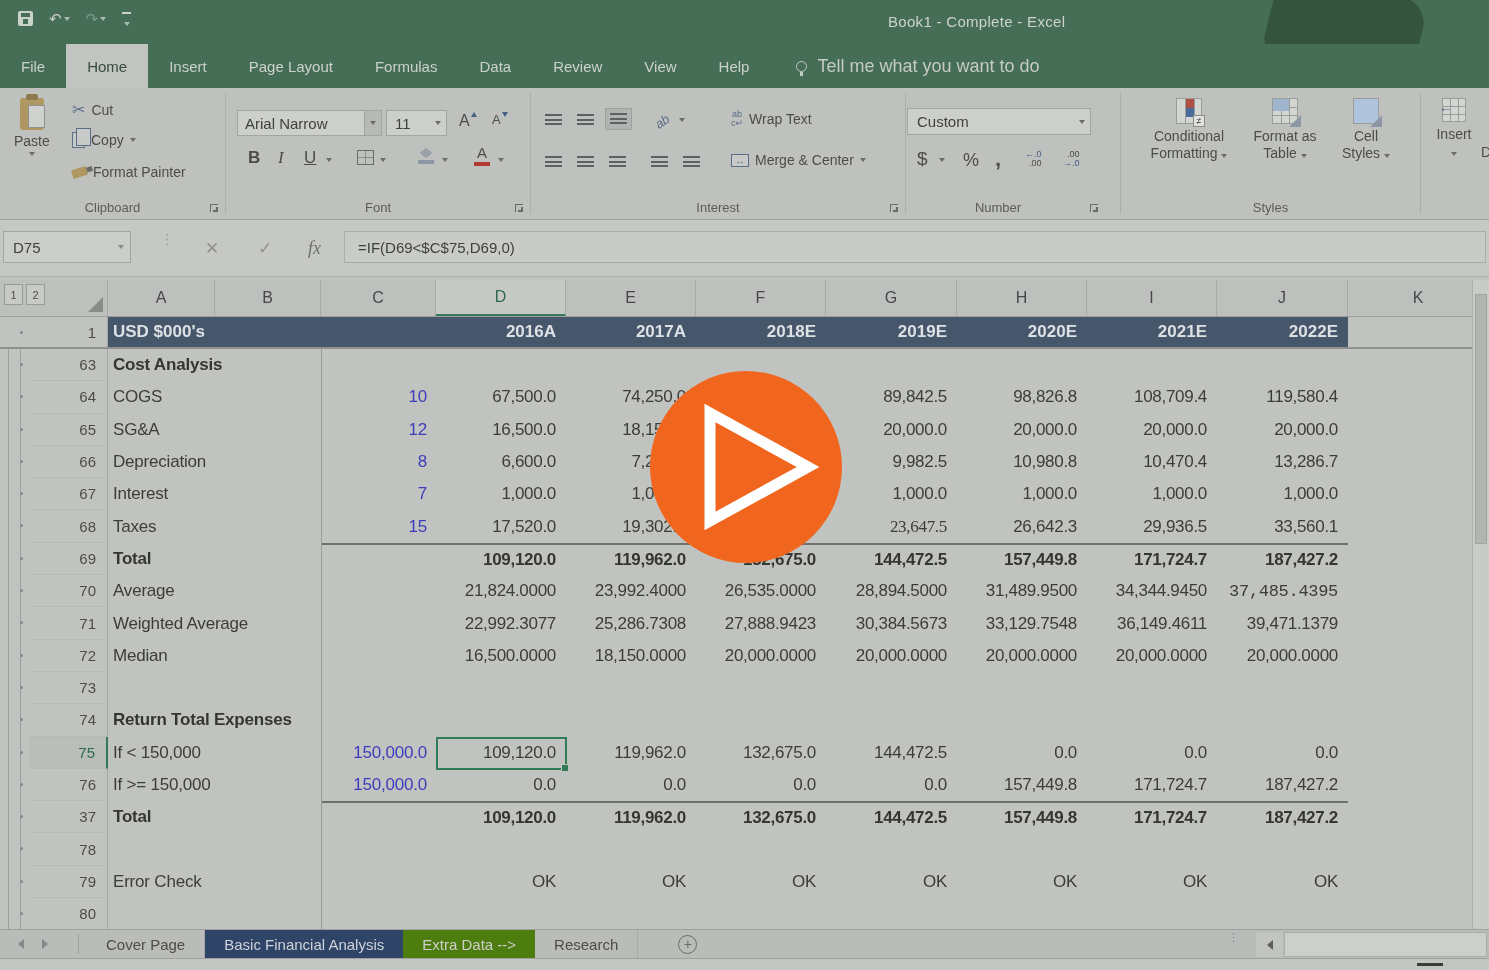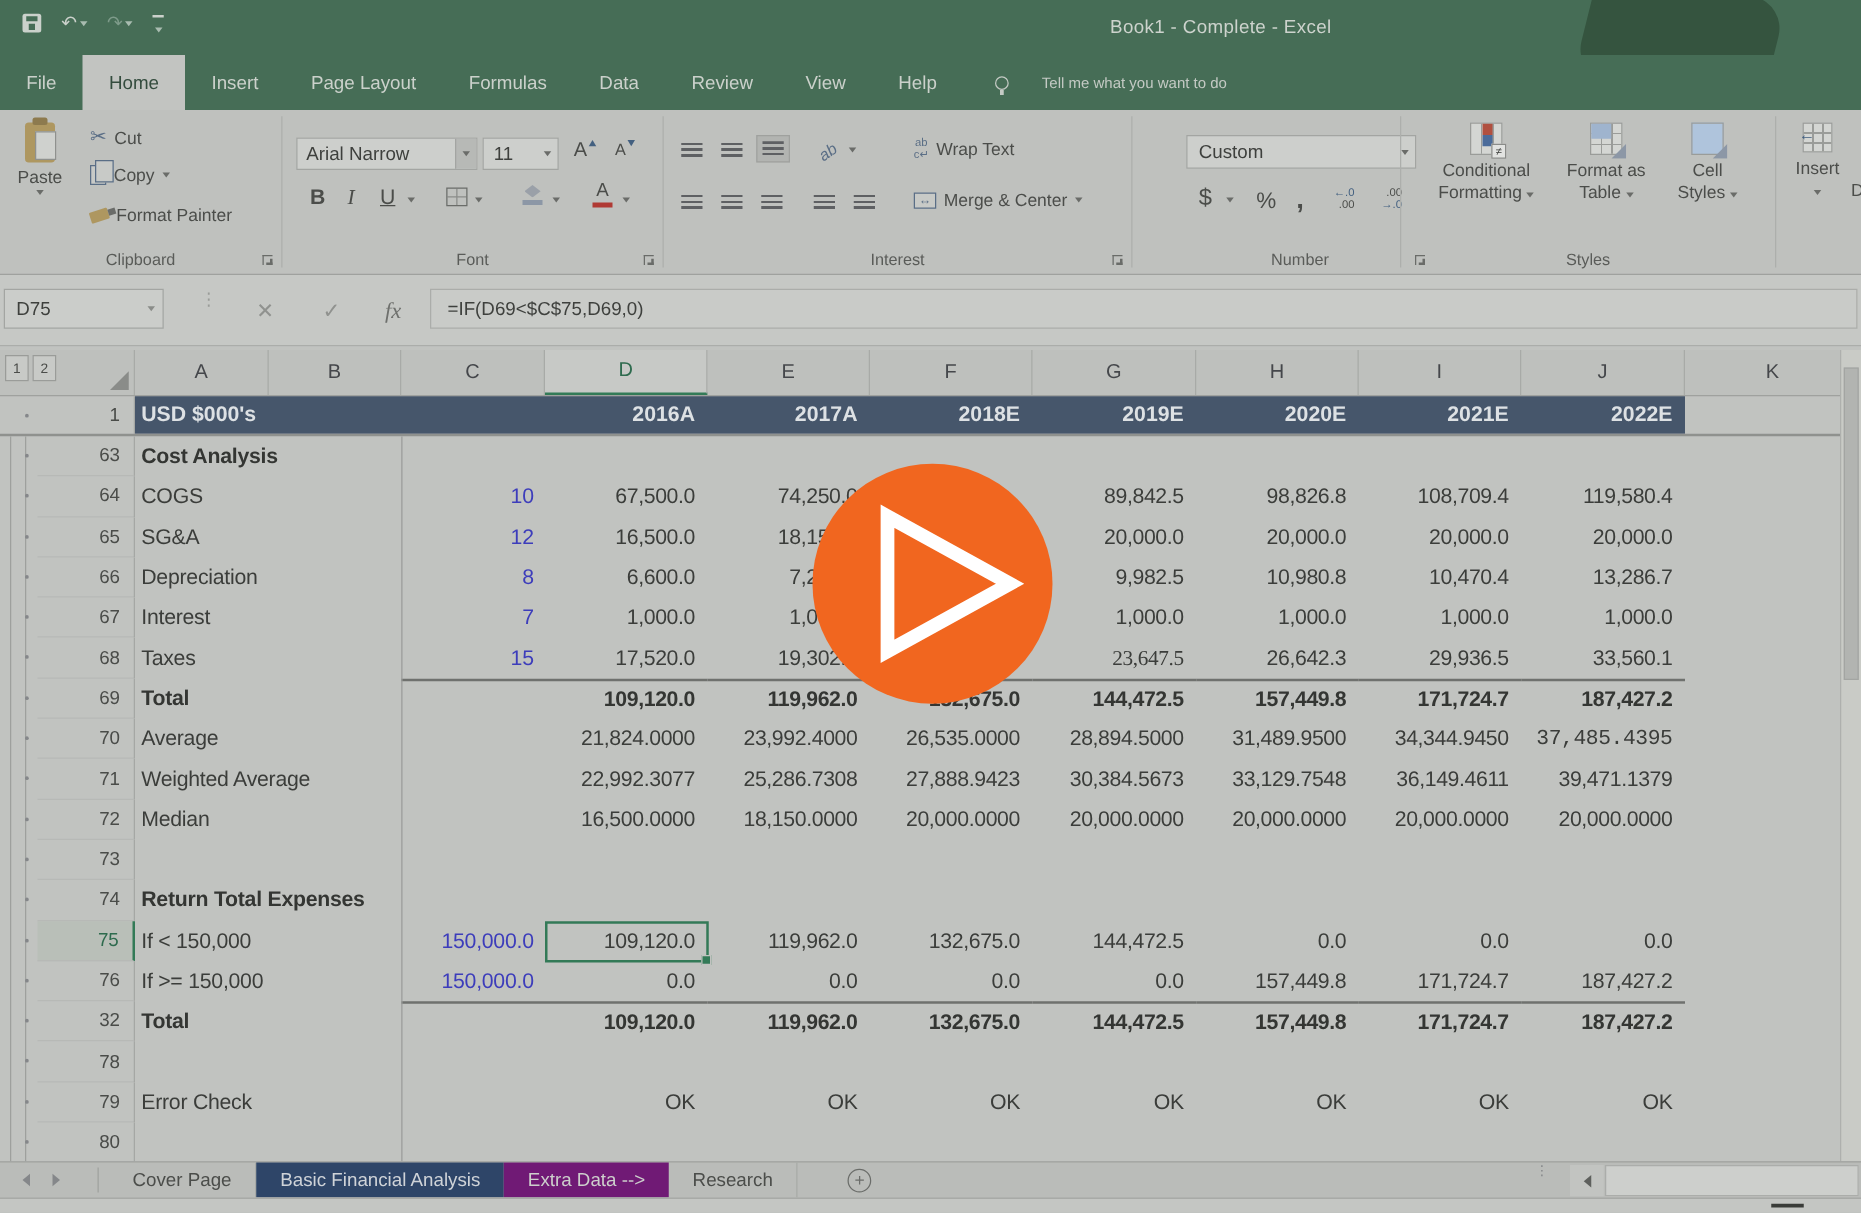--- a/index.html
+++ b/index.html
@@ -21,21 +21,21 @@
   .dd { width:0; height:0; border-left:3.5px solid transparent; border-right:3.5px solid transparent; border-top:4px solid currentColor; display:inline-block; }
   .qat .dd { margin-top:6px; color:#A9BCB0; }
   .qcustom { display:flex; flex-direction:column; align-items:center; gap:2px; color:#A9BCB0; margin-top:2px;}
   .qcustom i { display:block; width:9px; height:2px; background:#CBD1CB; }
   .title { position:absolute; left:888px; top:13px; font-size:15px; color:#CDD3CD; letter-spacing:.3px; }
   .blob { position:absolute; left:1268px; top:-16px; width:152px; height:94px; background:#35543F; border-radius:26px; transform:rotate(14deg); }
   
   .menubar { position:absolute; left:0; top:44px; width:1489px; height:44px; background:#466D56; display:flex; align-items:stretch; }
   .mtab { padding:0 21px; display:flex; align-items:center; font-size:15px; color:#CBD1CB; }
   .mtab.active { background:#C2C4C1; color:#344C3E; }
-  .tellme { display:flex; align-items:center; gap:26px; color:#C4CAC4; font-size:12px; padding-left:26px; }
+  .tellme { display:flex; align-items:center; gap:10px; color:#C4CAC4; font-size:18px; padding-left:26px; }
   .bulb { width:11px; height:11px; border:1.5px solid #C4CAC4; border-radius:50%; position:relative; }
   .bulb::after { content:""; position:absolute; left:2.5px; top:10px; width:3px; height:4px; background:#C4CAC4; }
   
   .ribbon { position:absolute; left:0; top:88px; width:1489px; height:132px; background:#BFC1BE; border-bottom:1px solid #9FA19E; }
   .rgroup { position:absolute; top:0; height:130px; }
   .rgroup .glabel { position:absolute; bottom:3px; left:0; right:0; text-align:center; font-size:13px; color:#5A5C59; }
   .gdiv { position:absolute; top:5px; bottom:5px; width:1px; background:#ADAFAC; }
   .launcher { position:absolute; right:7px; bottom:6px; width:8px; height:8px; border-left:1px solid #6A6C69; border-top:1px solid #6A6C69; }
   .launcher::after { content:""; position:absolute; right:0; bottom:0; width:3px; height:3px; border-right:2px solid #6A6C69; border-bottom:2px solid #6A6C69; }
   .rbtn-big { position:absolute; display:flex; flex-direction:column; align-items:center; gap:3px; font-size:14px; color:#4B4D4A; }
@@ -136,21 +136,21 @@
   .vscroll { position:absolute; right:0; top:280px; width:17px; height:649px; background:#C9CBC6; border-left:1px solid #AEB0AD; }
   .vthumb { position:absolute; left:2px; top:14px; width:12px; height:250px; background:#B2B4B1; border:1px solid #A3A5A2; }
   
   .tabbar { position:absolute; left:0; top:929px; width:1489px; height:29px; background:#BABCB9; border-top:1px solid #9FA19E; display:flex; align-items:stretch; }
   .tnav { width:78px; display:flex; align-items:center; gap:18px; padding-left:18px; color:#85878A; }
   .tl { width:0; height:0; border-top:5px solid transparent; border-bottom:5px solid transparent; border-right:6px solid #85878A; }
   .tr { width:0; height:0; border-top:5px solid transparent; border-bottom:5px solid transparent; border-left:6px solid #85878A; }
   .tdiv { width:1px; background:#9FA19E; margin:4px 8px 4px 0; }
   .stab { display:flex; align-items:center; padding:0 19px; font-size:15px; color:#4B4D4A; border-right:1px solid #A8AAA7; white-space:nowrap; }
   .stab.navy { background:#2E4568; color:#CFD3D8; border-right:none; }
-  .stab.dark { background:#701a75; color:#CDCFCC; border-right:none; }
+  .stab.dark { background:#4d7c0f; color:#CDCFCC; border-right:none; }
   .stab.active { background:#C6C8C5; color:#2E6B4E; font-weight:bold; border-bottom:3px solid #2E6B4E; border-right:none; }
   .newsheet { margin-left:40px; align-self:center; width:19px; height:19px; border:1.5px solid #6B6D6A; border-radius:50%; color:#6B6D6A; font-size:14px; line-height:16px; text-align:center; }
   .tabsplit { position:absolute; left:1228px; top:4px; color:#85878A; font-size:11px; line-height:6px; text-align:center; }
   .hleft { position:absolute; left:1256px; top:2px; width:27px; height:25px; background:#C2C4C1; display:flex; align-items:center; justify-content:center; }
   .hleft .tl { border-right-color:#5E605D; }
   .htrack { position:absolute; left:1284px; top:2px; right:2px; height:25px; background:#CDCFCC; border:1px solid #ABADAA; }
   
   .statusbar { position:absolute; left:0; top:958px; width:1489px; height:12px; background:#C4C6C3; border-top:1px solid #9FA19E; }
   .statusbar .zoomdash { position:absolute; right:46px; top:4px; width:26px; height:3px; background:#3A3C39; }
   
@@ -270,21 +270,21 @@
     <div class="rsmall" style="left:200px;top:64px;">
       <span class="mrgbox">↔</span>
       <span>Merge &amp; Center</span>
       <span class="dd" style="color:#6A6C69;"></span>
     </div>
     <span class="glabel">Interest</span>
     <span class="launcher"></span>
   </div>
   <div class="gdiv" style="left:905px;"></div>
 
-  <div class="rgroup" style="left:933px;width:214px;">
+  <div class="rgroup" style="left:891px;width:214px;">
     <div class="combo" style="position:absolute;left:16px;top:20px;width:184px;height:27px;padding-left:9px;">
       <span>Custom</span>
       <span class="dd"></span>
     </div>
     <span class="fontchar" style="position:absolute;left:26px;top:60px;font-size:19px;">$</span>
     <span class="dd" style="position:absolute;left:48px;top:70px;color:#6A6C69;"></span>
     <span class="fontchar" style="position:absolute;left:72px;top:62px;font-size:18px;">%</span>
     <span class="fontchar bld" style="position:absolute;left:104px;top:58px;font-size:22px;">,</span>
     <div class="decic" style="position:absolute;left:134px;top:62px;">
       <span class="b2">←.0</span><br><span>.00</span>
@@ -583,21 +583,21 @@
       <div class="cv" style="width: 130px;">0.0</div>
       <div class="cv" style="width: 130px;">0.0</div>
       <div class="cv" style="width: 131px;">0.0</div>
       <div class="cv" style="width: 130px;">157,449.8</div>
       <div class="cv" style="width: 130px;">171,724.7</div>
       <div class="cv" style="width: 131px;">187,427.2</div>
       <div class="ck"></div>
     </div>
     <div class="row">
       <div class="gut"></div>
-      <div class="rnum">32</div>
+      <div class="rnum">37</div>
       <div class="clab b">Total</div>
       <div class="cc bt"></div>
       <div class="cv b bt" style="width: 130px;">109,120.0</div>
       <div class="cv b bt" style="width: 130px;">119,962.0</div>
       <div class="cv b bt" style="width: 130px;">132,675.0</div>
       <div class="cv b bt" style="width: 131px;">144,472.5</div>
       <div class="cv b bt" style="width: 130px;">157,449.8</div>
       <div class="cv b bt" style="width: 130px;">171,724.7</div>
       <div class="cv b bt" style="width: 131px;">187,427.2</div>
       <div class="ck"></div>

